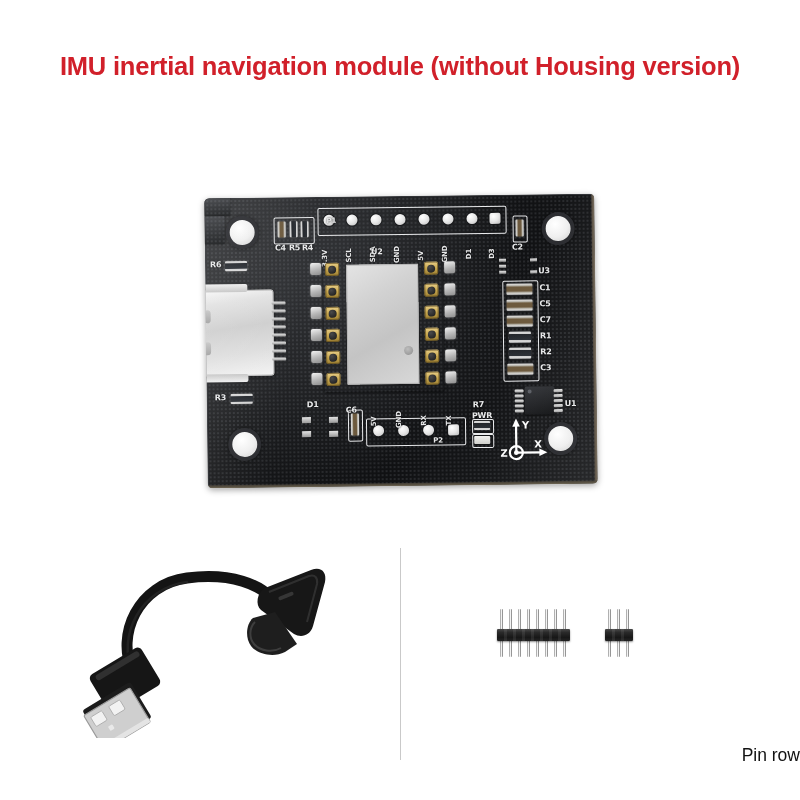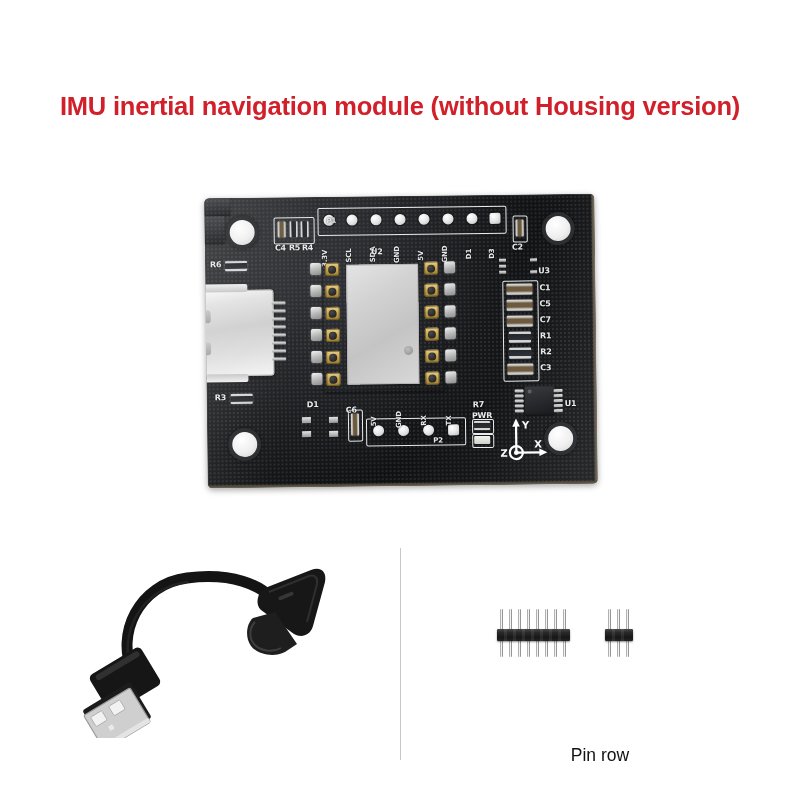--- a/index.html
+++ b/index.html
@@ -8,21 +8,20 @@
     font-family:"Liberation Sans", sans-serif;
     position:relative;overflow:hidden;
   }
   .page{position:absolute;inset:0;}
 
   
   #title{
     position:absolute;left:0;top:52px;width:800px;text-align:center;
     color:#d1202a;font-size:25.5px;font-weight:bold;letter-spacing:-0.2px;
     white-space:nowrap;
-    margin-top:40px;
   }
 
   
   #pcb-wrap{position:absolute;left:206px;top:196px;width:390px;height:290px;}
   #pcb{
     position:absolute;inset:0;
     background:
       radial-gradient(circle at 30% 25%, rgba(70,72,76,.55) 0%, rgba(0,0,0,0) 60%),
       linear-gradient(123deg,#2a2b2d 0%,#17181a 32%,#101113 62%,#1d1e20 100%);
     border-radius:5px;
@@ -128,21 +127,21 @@
   
   #axis{position:absolute;left:290px;top:222px;width:52px;height:48px;}
 
   
   #divider{position:absolute;left:400px;top:548px;width:1px;height:212px;background:#c9c9c9;}
 
   
   #cable-wrap{position:absolute;left:75px;top:548px;width:260px;height:190px;}
   #cap-cable{position:absolute;left:6px;top:745px;width:390px;text-align:left;
      font-size:17.5px;color:#111;white-space:nowrap;}
-  #cap-pin{position:absolute;left:400px;top:745px;width:400px;text-align:center;
+  #cap-pin{position:absolute;left:400px;top:745px;width:400px;text-align:right;
      font-size:17.5px;color:#111;}
 
   
   #pins-wrap{position:absolute;left:495px;top:605px;width:180px;height:70px;}
   .hdr-body{position:absolute;background:linear-gradient(180deg,#4a4a4a 0%,#2a2a2a 28%,#171717 70%,#242424 100%);
      border-radius:1px;box-shadow:0 1px 2px rgba(0,0,0,.45);}
   .hdr-pin{position:absolute;width:2.6px;
      background:linear-gradient(90deg,#8c8c8c 0%,#d9d9d9 35%,#f3f3f3 50%,#b0b0b0 72%,#707070 100%);
      border-radius:1px;}
   .hdr-notch{position:absolute;width:2.6px;height:100%;background:rgba(255,255,255,.08);}

